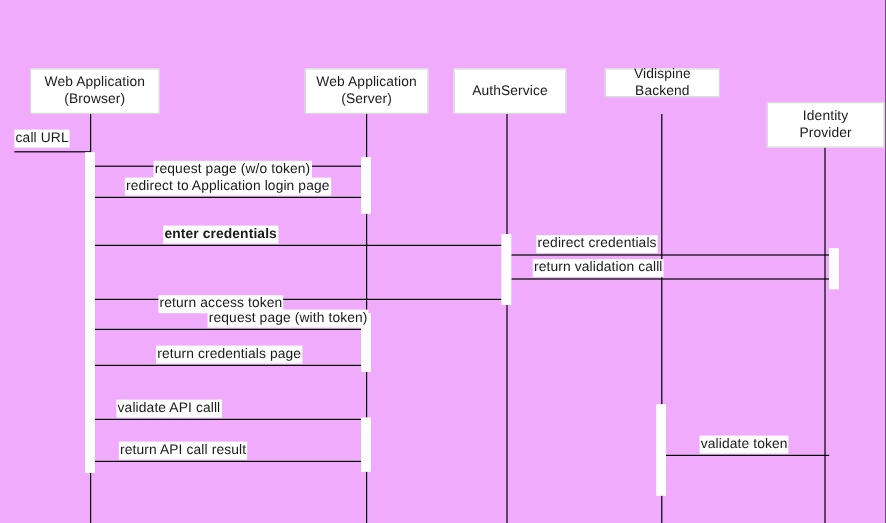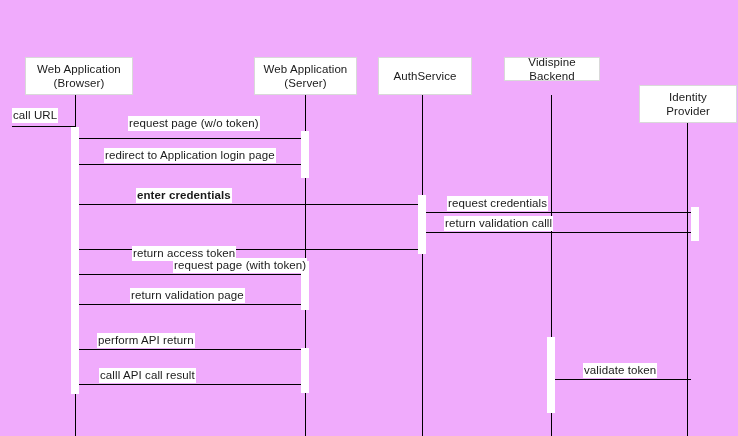--- a/index.html
+++ b/index.html
@@ -109,25 +109,25 @@
 (Server)</div>
       <div class="participant" style="left: 378px; top: 57px; width: 94px; height: 38px;">AuthService</div>
       <div class="participant" style="left: 504px; top: 57px; width: 96px; height: 24px;">Vidispine
 Backend</div>
       <div class="participant" style="left: 639px; top: 57px; width: 98px; height: 38px; margin-top: 28px;">Identity
 Provider</div>
     </div>
 
   <div id="messages">
       <div class="msg-label" style="left: 12px; top: 108px;">call URL</div>
-      <div class="msg-label" style="left: 128px; top: 116px;">request page (w/o token)</div>
+      <div class="msg-label" style="left: 128px; top: 134px;">request page (w/o token)</div>
       <div class="msg-label" style="left: 104px; top: 148px;">redirect to Application login page</div>
       <div class="msg-label" style="left: 136px; top: 188px; font-weight: bold;">enter credentials</div>
-      <div class="msg-label" style="left: 447px; top: 196px;">request credentials</div>
+      <div class="msg-label" style="left: 447px; top: 196px;">redirect credentials</div>
       <div class="msg-label" style="left: 444px; top: 216px;">return validation calll</div>
       <div class="msg-label" style="left: 132px; top: 246px;">return access token</div>
       <div class="msg-label" style="left: 125px; top: 258px; margin-left: 48px;">request page (with token)</div>
-      <div class="msg-label" style="left: 130px; top: 288px;">return validation page</div>
-      <div class="msg-label" style="left: 97px; top: 333px;">perform API return</div>
+      <div class="msg-label" style="left: 130px; top: 288px;">return credentials page</div>
+      <div class="msg-label" style="left: 97px; top: 333px;">validate API calll</div>
       <div class="msg-label" style="left: 583px; top: 363px;">validate token</div>
-      <div class="msg-label" style="left: 99px; top: 368px;">calll API call result</div>
+      <div class="msg-label" style="left: 99px; top: 368px;">return API call result</div>
     </div>
 </div>
 
 </body></html>

